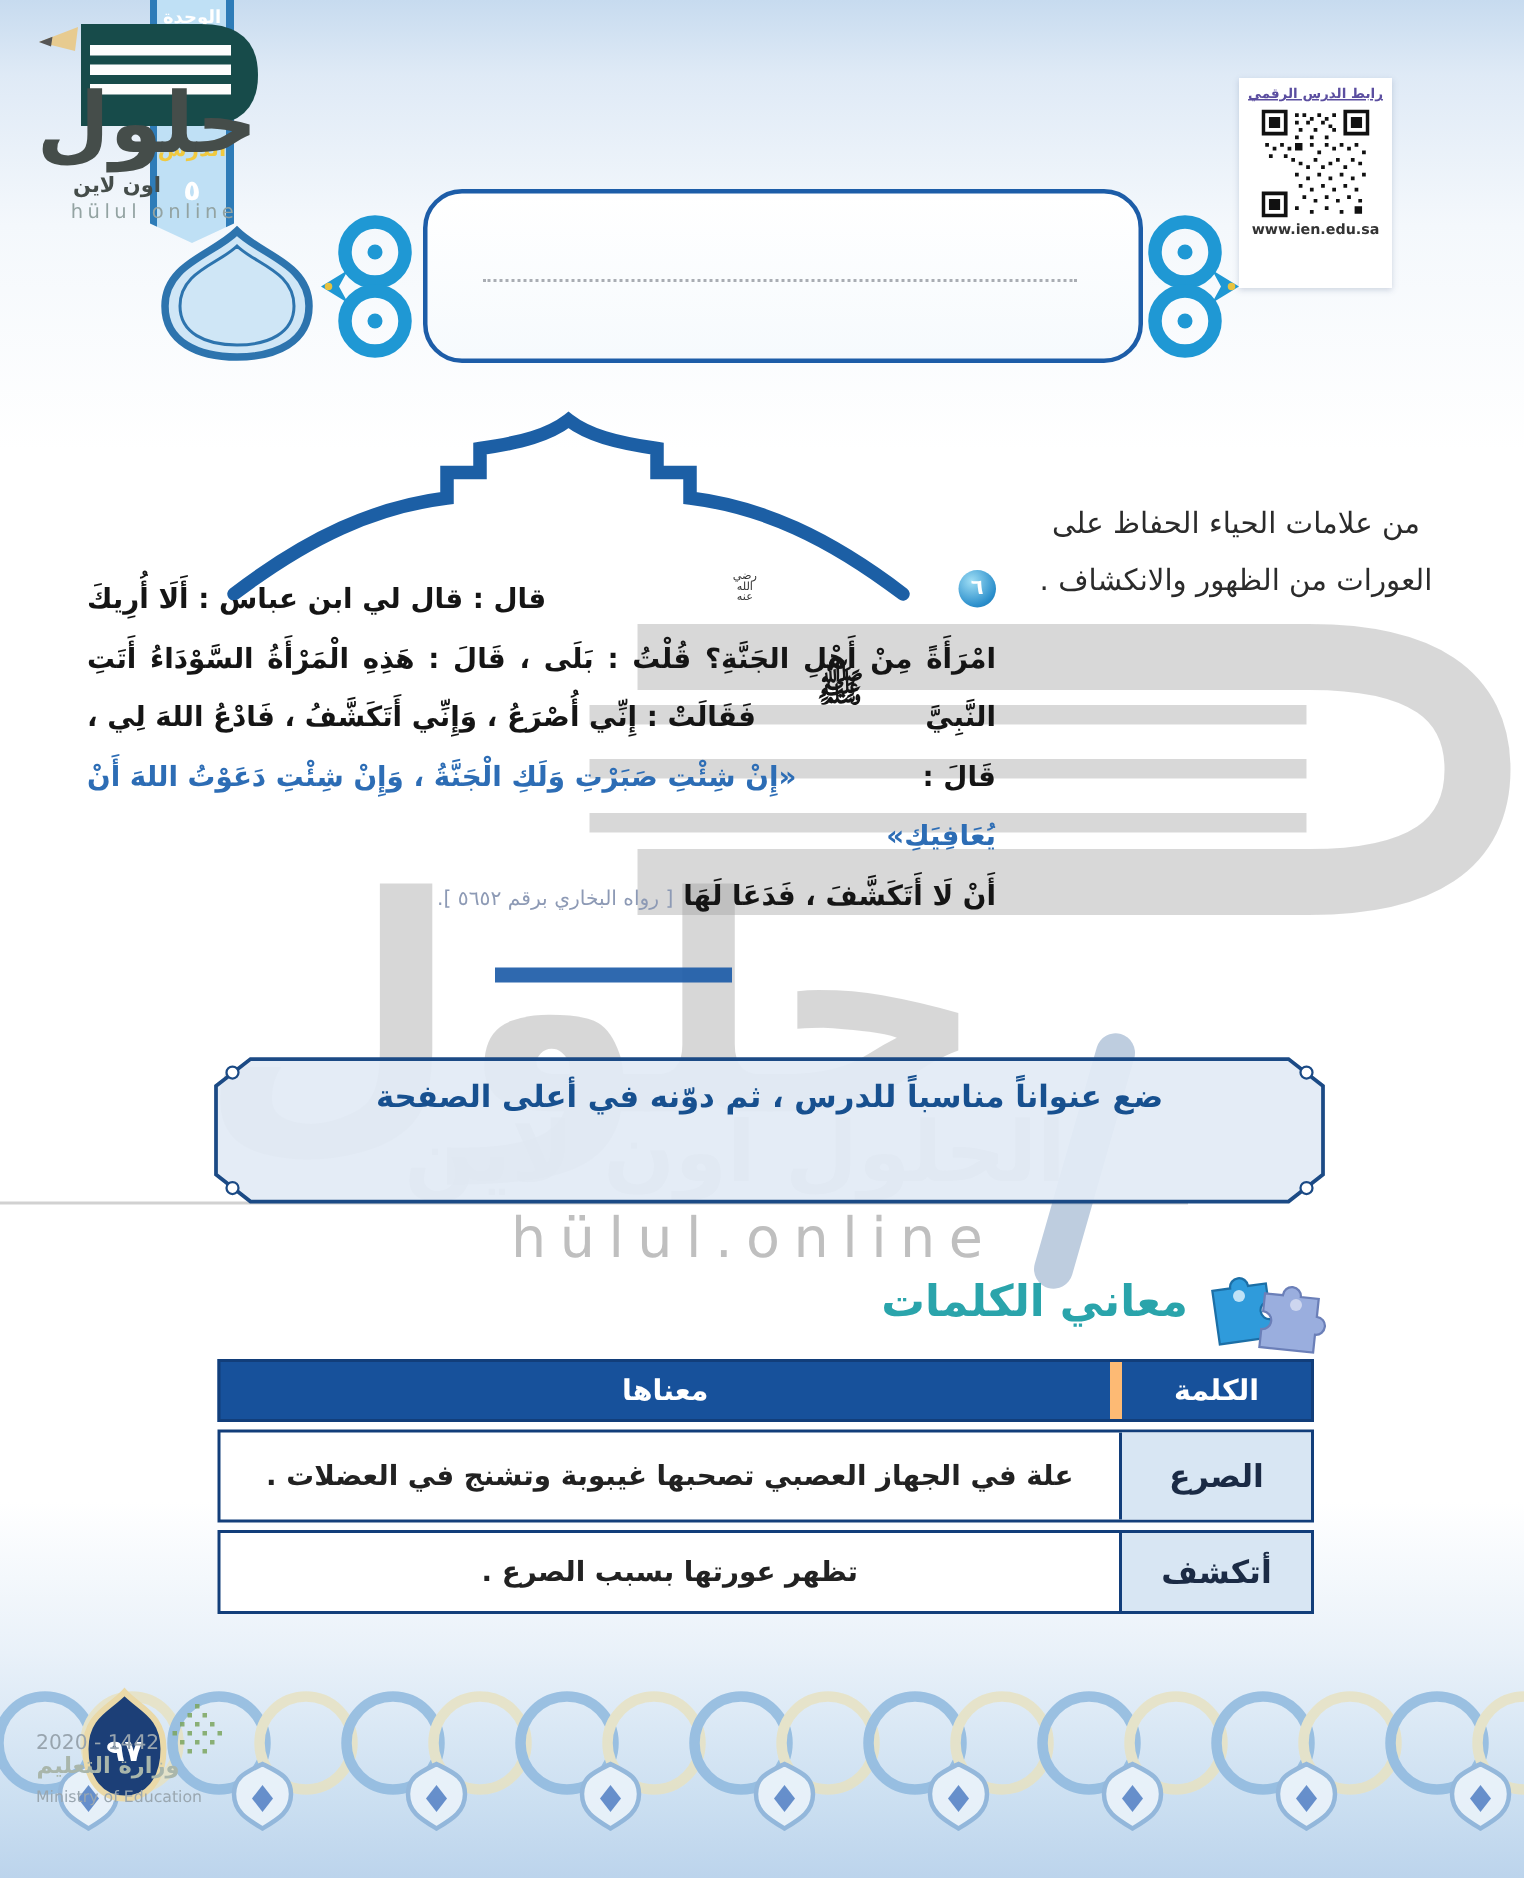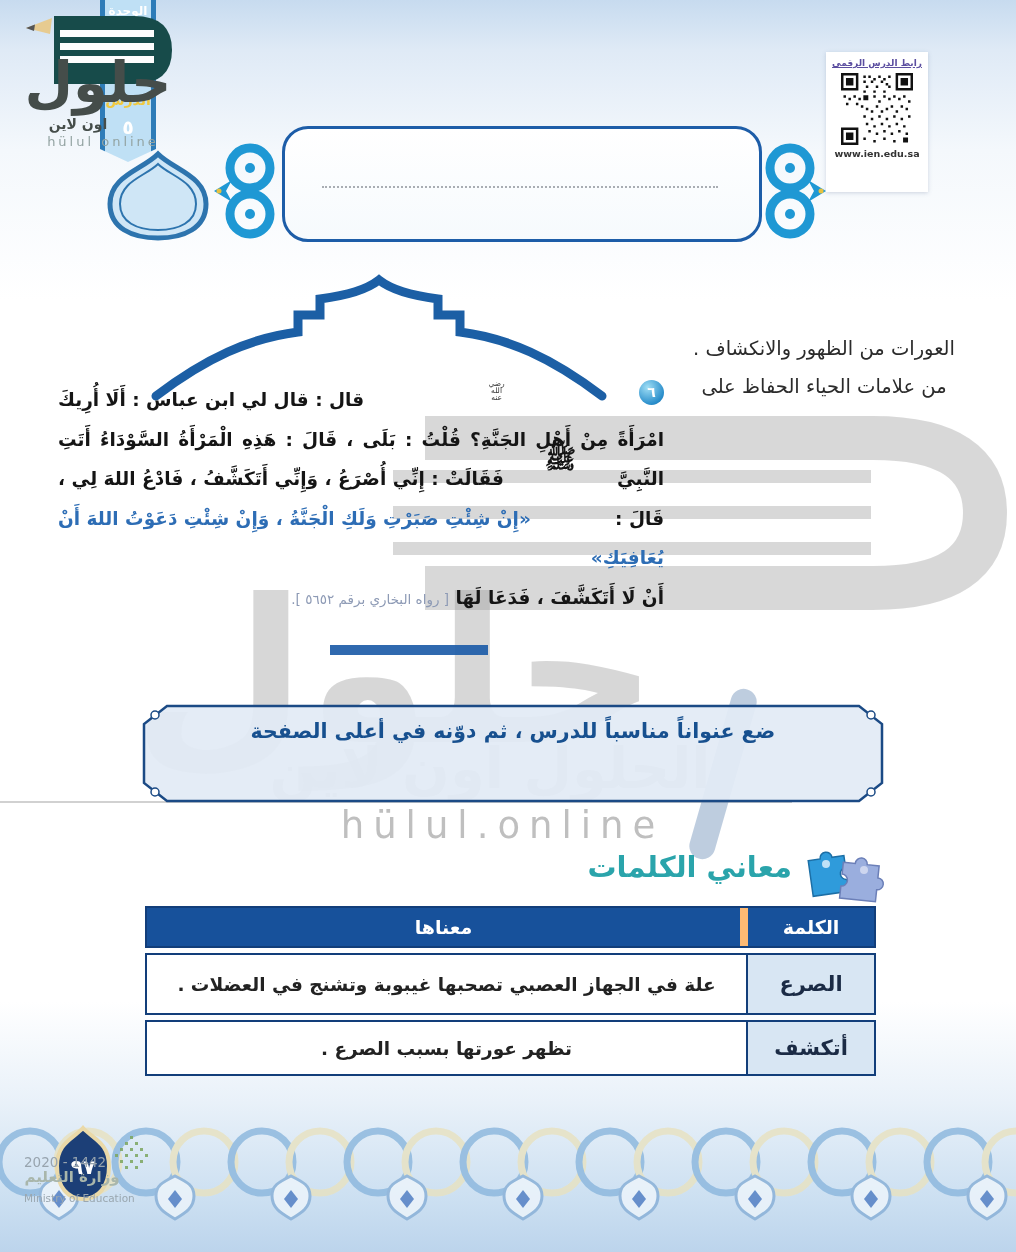--- a/index.html
+++ b/index.html
@@ -157,22 +157,22 @@
     <circle cx="40" cy="78" r="5" fill="#1f98d4"></circle>
     <path d="M4 55 L22 44 L16 55 L22 66 Z" fill="#1f98d4"></path>
     <circle cx="9" cy="55" r="2.5" fill="#e8c23f"></circle>
   </svg>
 
   <svg class="abs z2" style="left:148px;top:274px;" width="462" height="128" viewBox="0 0 462 128">
     <path d="M 8 122 C 58 84, 102 64, 150 58 L 150 41 L 172 41 L 172 25 C 200 21, 218 16, 231 6 C 244 16, 262 21, 290 25 L 290 41 L 312 41 L 312 58 C 360 64, 404 84, 454 122" fill="none" stroke="#1c5fa5" stroke-width="9" stroke-linecap="round" stroke-linejoin="miter"></path>
   </svg>
 
   <div class="abs z4 margin-note">
+    <div>من علامات الحياء الحفاظ على</div>
     <div>العورات من الظهور والانكشاف .</div>
-    <div>من علامات الحياء الحفاظ على</div>
   </div>
 
   <div class="abs z4 hadith">
     <div class="hline jl">
       <span class="num-badge">٦</span>
       <span class="honorific">رضي الله عنه</span>
       <span>قال : قال لي ابن عباس : أَلَا أُرِيكَ</span>
     </div>
     <div class="hline" style="text-align:justify;text-align-last:justify;">امْرَأَةً مِنْ أَهْلِ الجَنَّةِ؟ قُلْتُ : بَلَى ، قَالَ : هَذِهِ الْمَرْأَةُ السَّوْدَاءُ أَتَتِ</div>
     <div class="hline jl">

